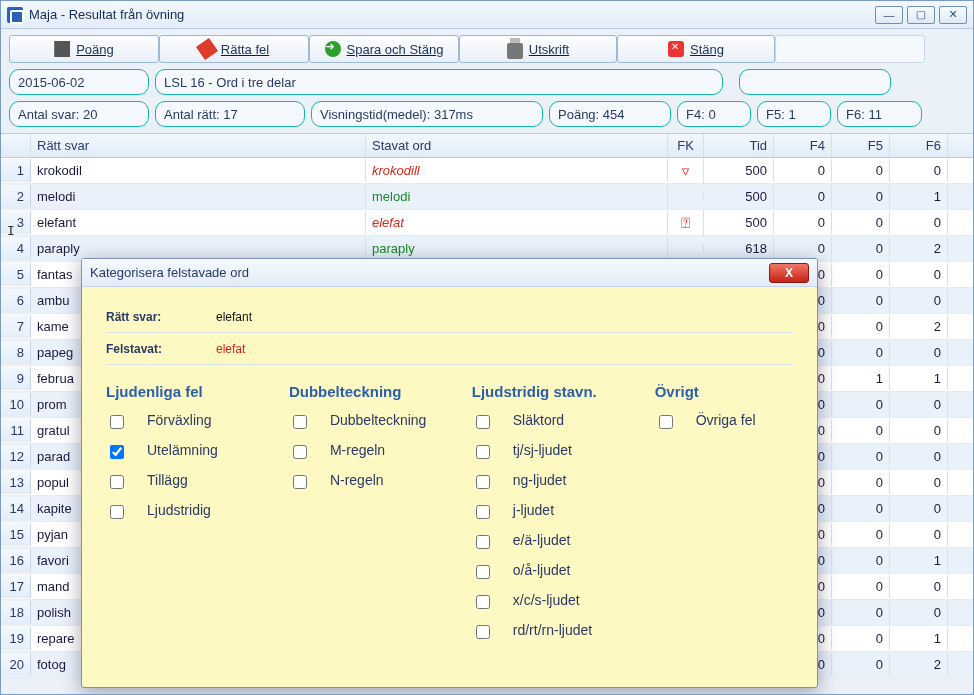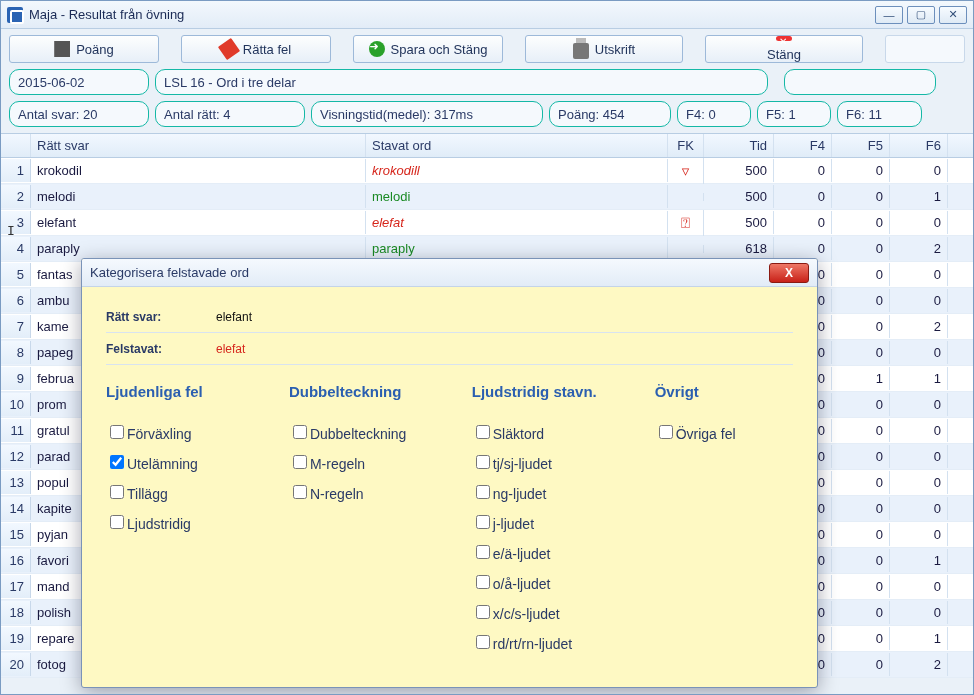--- a/index.html
+++ b/index.html
@@ -6,33 +6,33 @@
   html, body { margin:0; padding:0; font-family: "Segoe UI", Tahoma, sans-serif; font-size:13px; color:#1a1a40; background:#dfeaf4; }
   .window { width:974px; height:695px; position:relative; background:#eaf1f8; border:1px solid #7a9bc2; overflow:hidden;}
   
   .titlebar { height:28px; background:linear-gradient(#f3f8fd,#e2ecf7); display:flex; align-items:center; padding:0 6px; border-bottom:1px solid #b8cde3;}
   .titlebar .app-icon { width:16px; height:16px; background:#2a63b3; display:inline-block; margin-right:6px; border-radius:2px; position:relative;}
   .titlebar .app-icon:after{content:"";position:absolute;left:3px;top:3px;width:10px;height:10px;border:2px solid #fff;border-radius:2px;}
   .titlebar .title { flex:1; font-size:13px; color:#1a2a55;}
   .win-btns { display:flex; gap:4px;}
   .win-btn { width:28px; height:18px; border:1px solid #6c8fbc; background:linear-gradient(#f7fbff,#dfeaf5); border-radius:2px; display:flex; align-items:center; justify-content:center; font-size:11px; color:#33507a; cursor:default;}
   
-  .toolbar { display:flex; gap:22px; padding:6px 8px; }
+  .toolbar { display:flex; gap:0; padding:6px 8px;text-decoration:underline; }
   .tool-btn { flex:none; height:28px; min-width:150px; border:1px solid #9db9d9; border-radius:3px; background:linear-gradient(#fdfefe,#e7eff8); display:flex; align-items:center; justify-content:center; gap:6px; padding:0 10px; font-size:13px; color:#22355c;}
   .tool-btn .ic { width:16px; height:16px; display:inline-block;}
   .ic-calc{background:#555;clip-path:polygon(0 0,100% 0,100% 100%,0 100%);}
   .ic-pencil{background:#e03a2a;transform:rotate(-35deg);width:14px;height:4px;border-radius:1px;}
   .ic-save{background:#2aa12a;border-radius:50%;position:relative;}
   .ic-save:after{content:"➜";position:absolute;left:1px;top:-1px;color:#fff;font-size:11px;}
   .ic-print{background:#777;border-radius:2px;width:16px;height:10px;margin-top:3px;position:relative;}
   .ic-print:before{content:"";position:absolute;top:-5px;left:3px;width:10px;height:5px;background:#bbb;}
   .ic-close{background:#e33;border-radius:3px;position:relative;}
   .ic-close:after{content:"✕";color:#fff;font-size:10px;position:absolute;left:3px;top:0;}
   .tool-btn.utskr{min-width:158px;}
-  .tool-btn.stang{min-width:158px;flex-direction:column;}
+  .tool-btn.stang{min-width:158px;}
   .tool-empty{width:150px;height:28px;border:1px solid #c8d8ea;background:#f5f9fd;border-radius:3px;}
   
   .inforow { display:flex; gap:6px; padding:0 8px 6px 8px;}
   .infobox { border:1px solid #14b8a6; background:#f5f9fd; height:26px; display:flex; align-items:center; padding:8px 8px; font-size:13px; color:#2a3a66; border-radius:10px;}
   
   .grid { border-top:1px solid #b8cde3; }
   .hdr { display:flex; background:linear-gradient(#f2f8ff,#e0ecf8); border-bottom:1px solid #b8cde3; font-size:13px; color:#2a3a66;}
   .hdr .cell, .row .cell { padding:4px 6px; border-right:1px solid #d3e1f0; overflow:hidden; white-space:nowrap; text-overflow:ellipsis;}
   .col-num{width:30px;text-align:right;}
   .col-ratt{width:335px;}
@@ -57,21 +57,21 @@
   .dlg-close{width:40px;height:20px;background:linear-gradient(#e76, #c82118);border:1px solid #8a1a12;border-radius:3px;color:#fff;display:flex;align-items:center;justify-content:center;font-weight:bold;font-size:12px;}
   .dlg-body{padding:14px 24px;}
   .dlg-row{display:flex;align-items:center;height:32px;border-bottom:1px solid #d8e3f0;font-size:12px;}
   .dlg-row .lab{width:110px;font-weight:bold;color:#2a3a66;}
   .dlg-row .val{color:#111;}
   .dlg-row .val.err{color:#d6261c;}
   .cat-grid{display:flex;gap:10px;margin-top:18px;}
   .cat-col{flex:1;}
   .cat-col.narrow{flex:0.8;}
   .cat-h{font-weight:bold;color:#2b5fb0;font-size:15px;margin-bottom:12px;}
-  .chk{display:flex;align-items:flex-end;gap:0;height:30px;font-size:14px;color:#2a3a66;}
+  .chk{display:flex;align-items:flex-start;gap:20px;height:30px;font-size:14px;color:#2a3a66;}
   .chk input{width:14px;height:14px;}
 </style>
 </head>
 <body>
 
 <div class="window">
 
   <div class="titlebar">
     <span class="app-icon"></span>
     <span class="title">Maja - Resultat från övning</span>
@@ -101,27 +101,27 @@
     </div>
     <div class="tool-btn stang">
       <span class="ic ic-close"></span>
       <span>Stäng</span>
     </div>
     <div class="tool-empty"></div>
   </div>
 
   <div class="inforow">
     <div class="infobox" style="width:140px">2015-06-02</div>
-    <div class="infobox" style="flex:1;margin-right:10px;width:613px;flex:none">LSL 16 - Ord i tre delar</div>
+    <div class="infobox" style="flex:1;margin-right:10px;width:568px;flex:none">LSL 16 - Ord i tre delar</div>
     <div class="infobox" style="width:152px"></div>
   </div>
 
   <div class="inforow">
     <div class="infobox" style="width:140px">Antal svar: 20</div>
-    <div class="infobox" style="width:150px">Antal rätt: 4</div>
+    <div class="infobox" style="width:150px">Antal rätt: 17</div>
     <div class="infobox" style="width:232px">Visningstid(medel): 317ms</div>
     <div class="infobox" style="width:122px">Poäng: 454</div>
     <div class="infobox" style="width:74px">F4: 0</div>
     <div class="infobox" style="width:74px">F5: 1</div>
     <div class="infobox" style="width:85px">F6: 11</div>
   </div>
 
   <span class="cursor-ibeam">I</span>
 
   <div class="grid">

